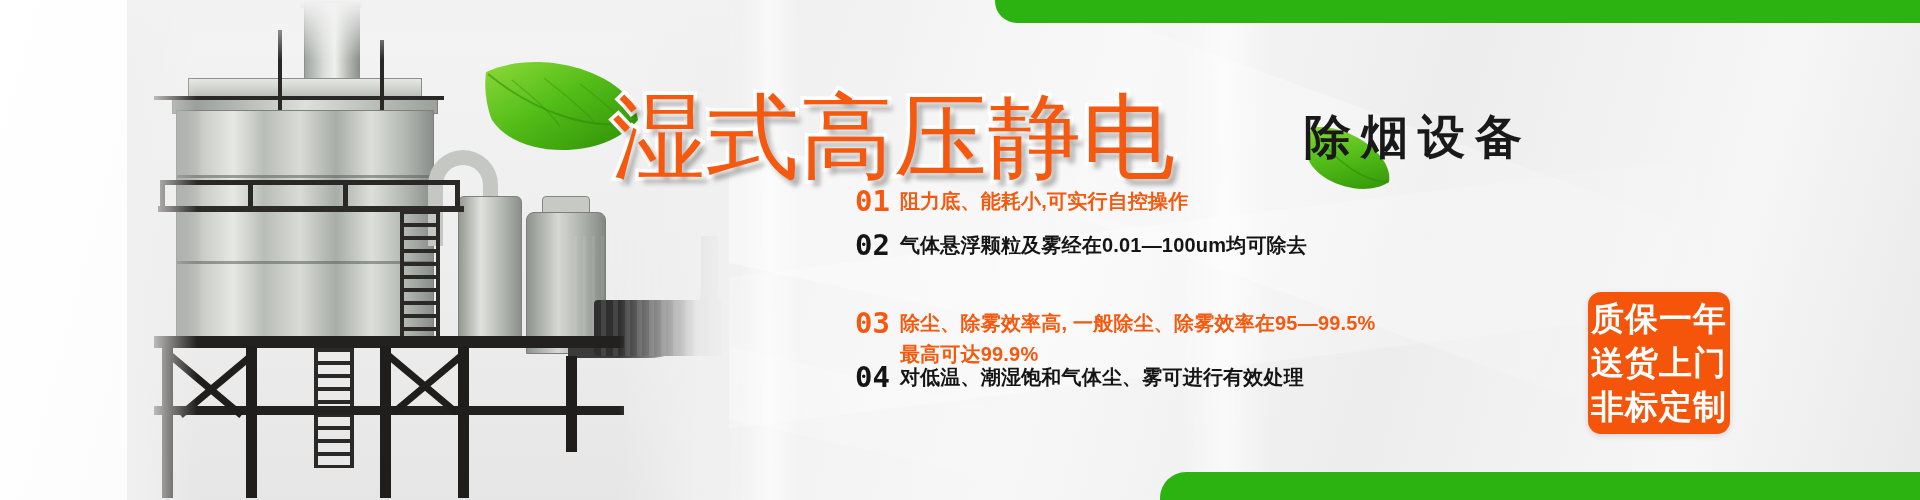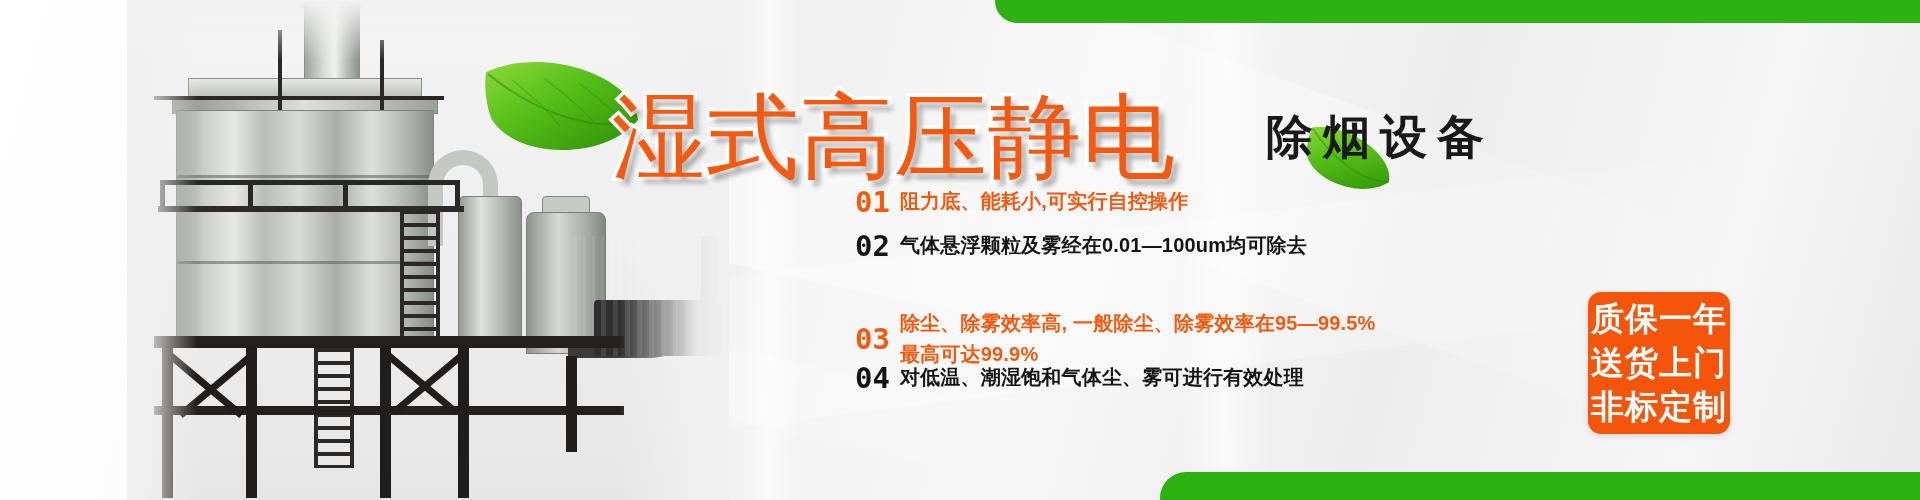--- a/index.html
+++ b/index.html
@@ -91,28 +91,28 @@
     font-size:93px;line-height:1;font-weight:normal;
     color:#f4590f;
     letter-spacing:1px;
     -webkit-text-stroke:7px #ffffff;
     paint-order:stroke fill;
     text-shadow:5px 6px 5px rgba(0,0,0,.30);
     white-space:nowrap;
     margin-top:36px;
   }
   .subtitle{
-    position:absolute;left:1266px;top:113px;
+    position:absolute;left:1304px;top:113px;
     font-size:47px;line-height:1;font-weight:bold;color:#191919;
     letter-spacing:10px;white-space:nowrap;
   }
 
   
   .features{position:absolute;left:855px;top:186px;width:700px;}
-  .feature{display:flex;align-items:center;margin-bottom:2px;}
+  .feature{display:flex;align-items:flex-start;margin-bottom:2px;}
   .fnum{
     font-size:29px;font-weight:bold;line-height:30px;
     letter-spacing:0px;margin-right:10px;flex:0 0 auto;
     font-family:"DejaVu Sans Mono","Liberation Mono",monospace;
   }
   .ftext{font-size:20px;font-weight:bold;line-height:31px;letter-spacing:.2px;}
   .f-orange .fnum,.f-orange .ftext{color:#f4590f;}
   .f-dark .fnum,.f-dark .ftext{color:#151515;}
   .f1{position:absolute;left:0;top:0;}
   .f2{position:absolute;left:0;top:44px;}

